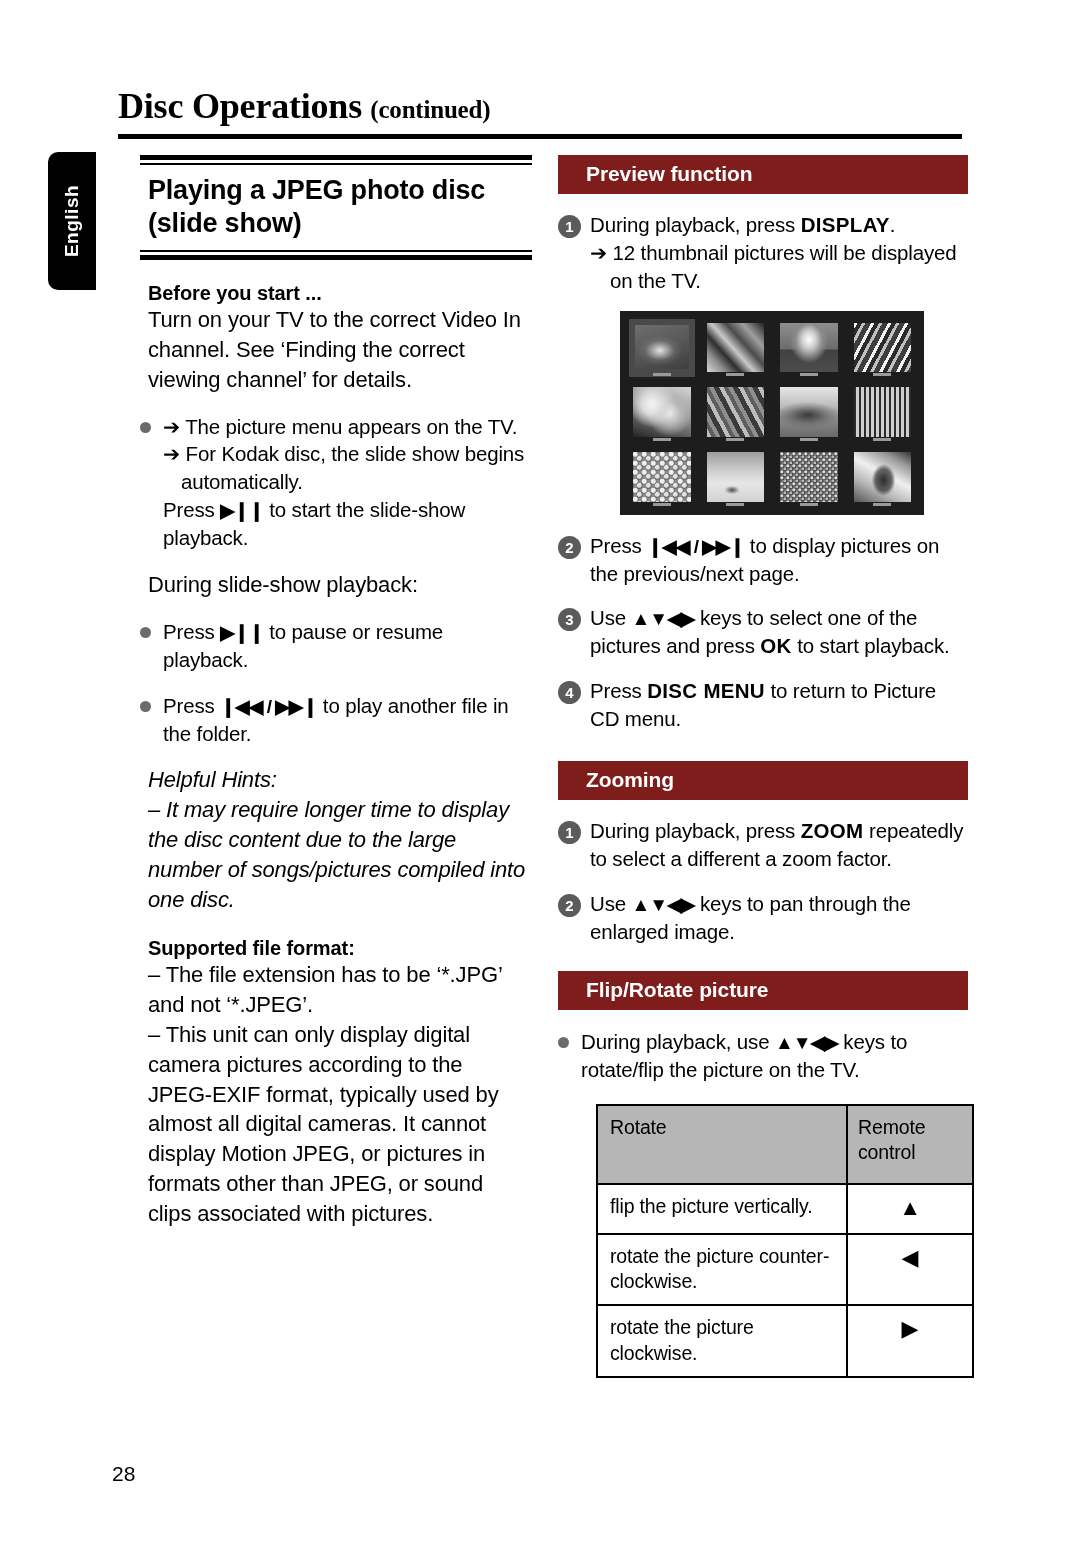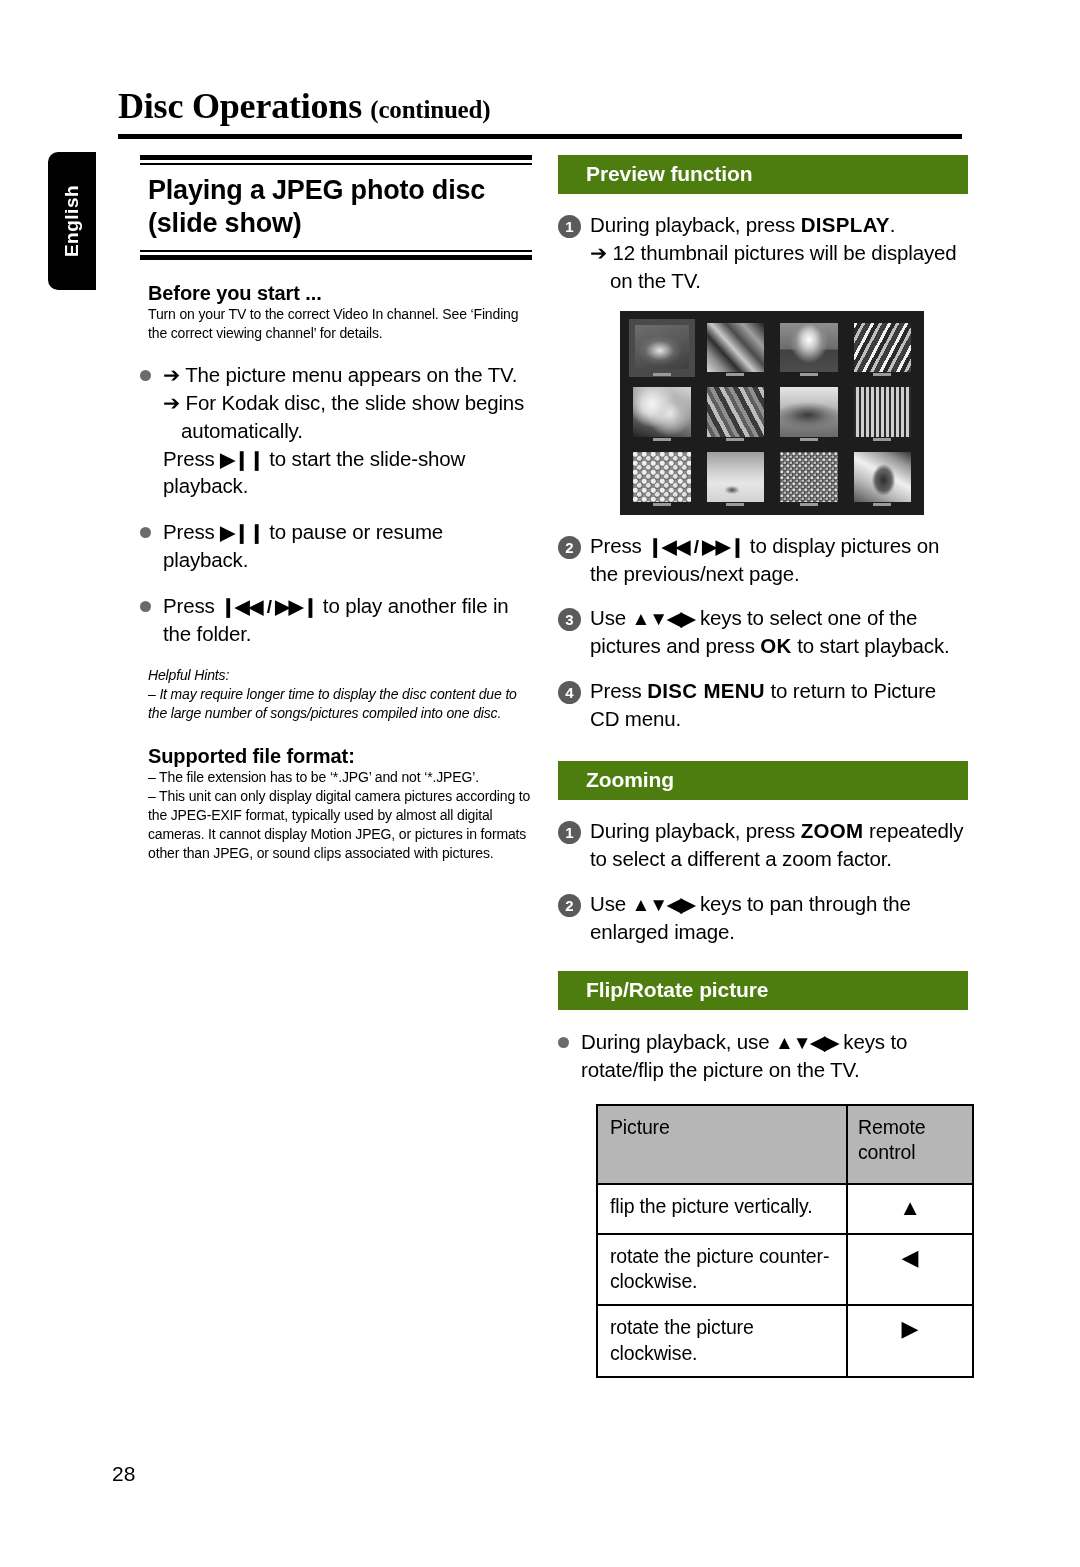--- a/index.html
+++ b/index.html
@@ -95,21 +95,21 @@
 
   
   .sub-head {
     font-size: 20px;
     font-weight: bold;
     margin-top: 22px;
     padding-left: 8px;
     letter-spacing: -0.1px;
   }
   p.body {
-    font-size: 14px;
+    font-size: 22px;
     line-height: 1.36;
     margin: 0;
     padding-left: 8px;
     letter-spacing: -0.15px;
   }
   p.body.gap { margin-top: 18px; }
   p.body.italic { font-style: italic; }
 
   .bullet-row {
     display: flex;
@@ -127,21 +127,21 @@
   .bullet-body {
     font-size: 20.5px;
     line-height: 1.36;
     letter-spacing: -0.15px;
     flex: 1;
   }
   .indent-arrow { padding-left: 18px; text-indent: -18px; }
 
   
   .bar {
-    background: #4d7c0f;
+    background: #7f1d1d;
     color: #ffffff;
     font-size: 21px;
     font-weight: bold;
     padding: 7px 0 8px 28px;
     letter-spacing: -0.1px;
   }
 
   
   .step {
     display: flex;
@@ -273,20 +273,21 @@
 
   <div class="bullet-row">
     <span class="bullet-dot"></span>
     <div class="bullet-body">
       <div class="indent-arrow">➔ The picture menu appears on the TV.</div>
       <div class="indent-arrow">➔ For Kodak disc, the slide show begins automatically.</div>
       <div><span>Press </span><b class="glyph">▶❙❙</b><span> to start the slide-show playback.</span></div>
     </div>
   </div>
 
+  <p class="body gap">During slide-show playback:</p>
 
   <div class="bullet-row">
     <span class="bullet-dot"></span>
     <div class="bullet-body"><span>Press </span><b class="glyph">▶❙❙</b><span> to pause or resume playback.</span></div>
   </div>
 
   <div class="bullet-row">
     <span class="bullet-dot"></span>
     <div class="bullet-body"><span>Press </span><b class="glyph">❙◀◀ / ▶▶❙</b><span> to play another file in the folder.</span></div>
   </div>
@@ -422,21 +423,21 @@
   <div class="bar" style="margin-top:26px;">Flip/Rotate picture</div>
 
   <div class="bullet-row">
     <span class="bullet-dot"></span>
     <div class="bullet-body"><span>During playback, use </span><b class="glyph">▲▼◀▶</b><span> keys to rotate/flip the picture on the TV.</span></div>
   </div>
 
   <table class="actions">
     <thead>
       <tr>
-        <th class="hdr-action">Picture</th>
+        <th class="hdr-action">Rotate</th>
         <th class="col-key" style="text-align:left;font-size:19.5px;">Remote control</th>
       </tr>
     </thead>
     <tbody>
       <tr>
         <td>flip the picture vertically.</td>
         <td class="col-key">▲</td>
       </tr>
       <tr>
         <td>rotate the picture counter-clockwise.</td>

